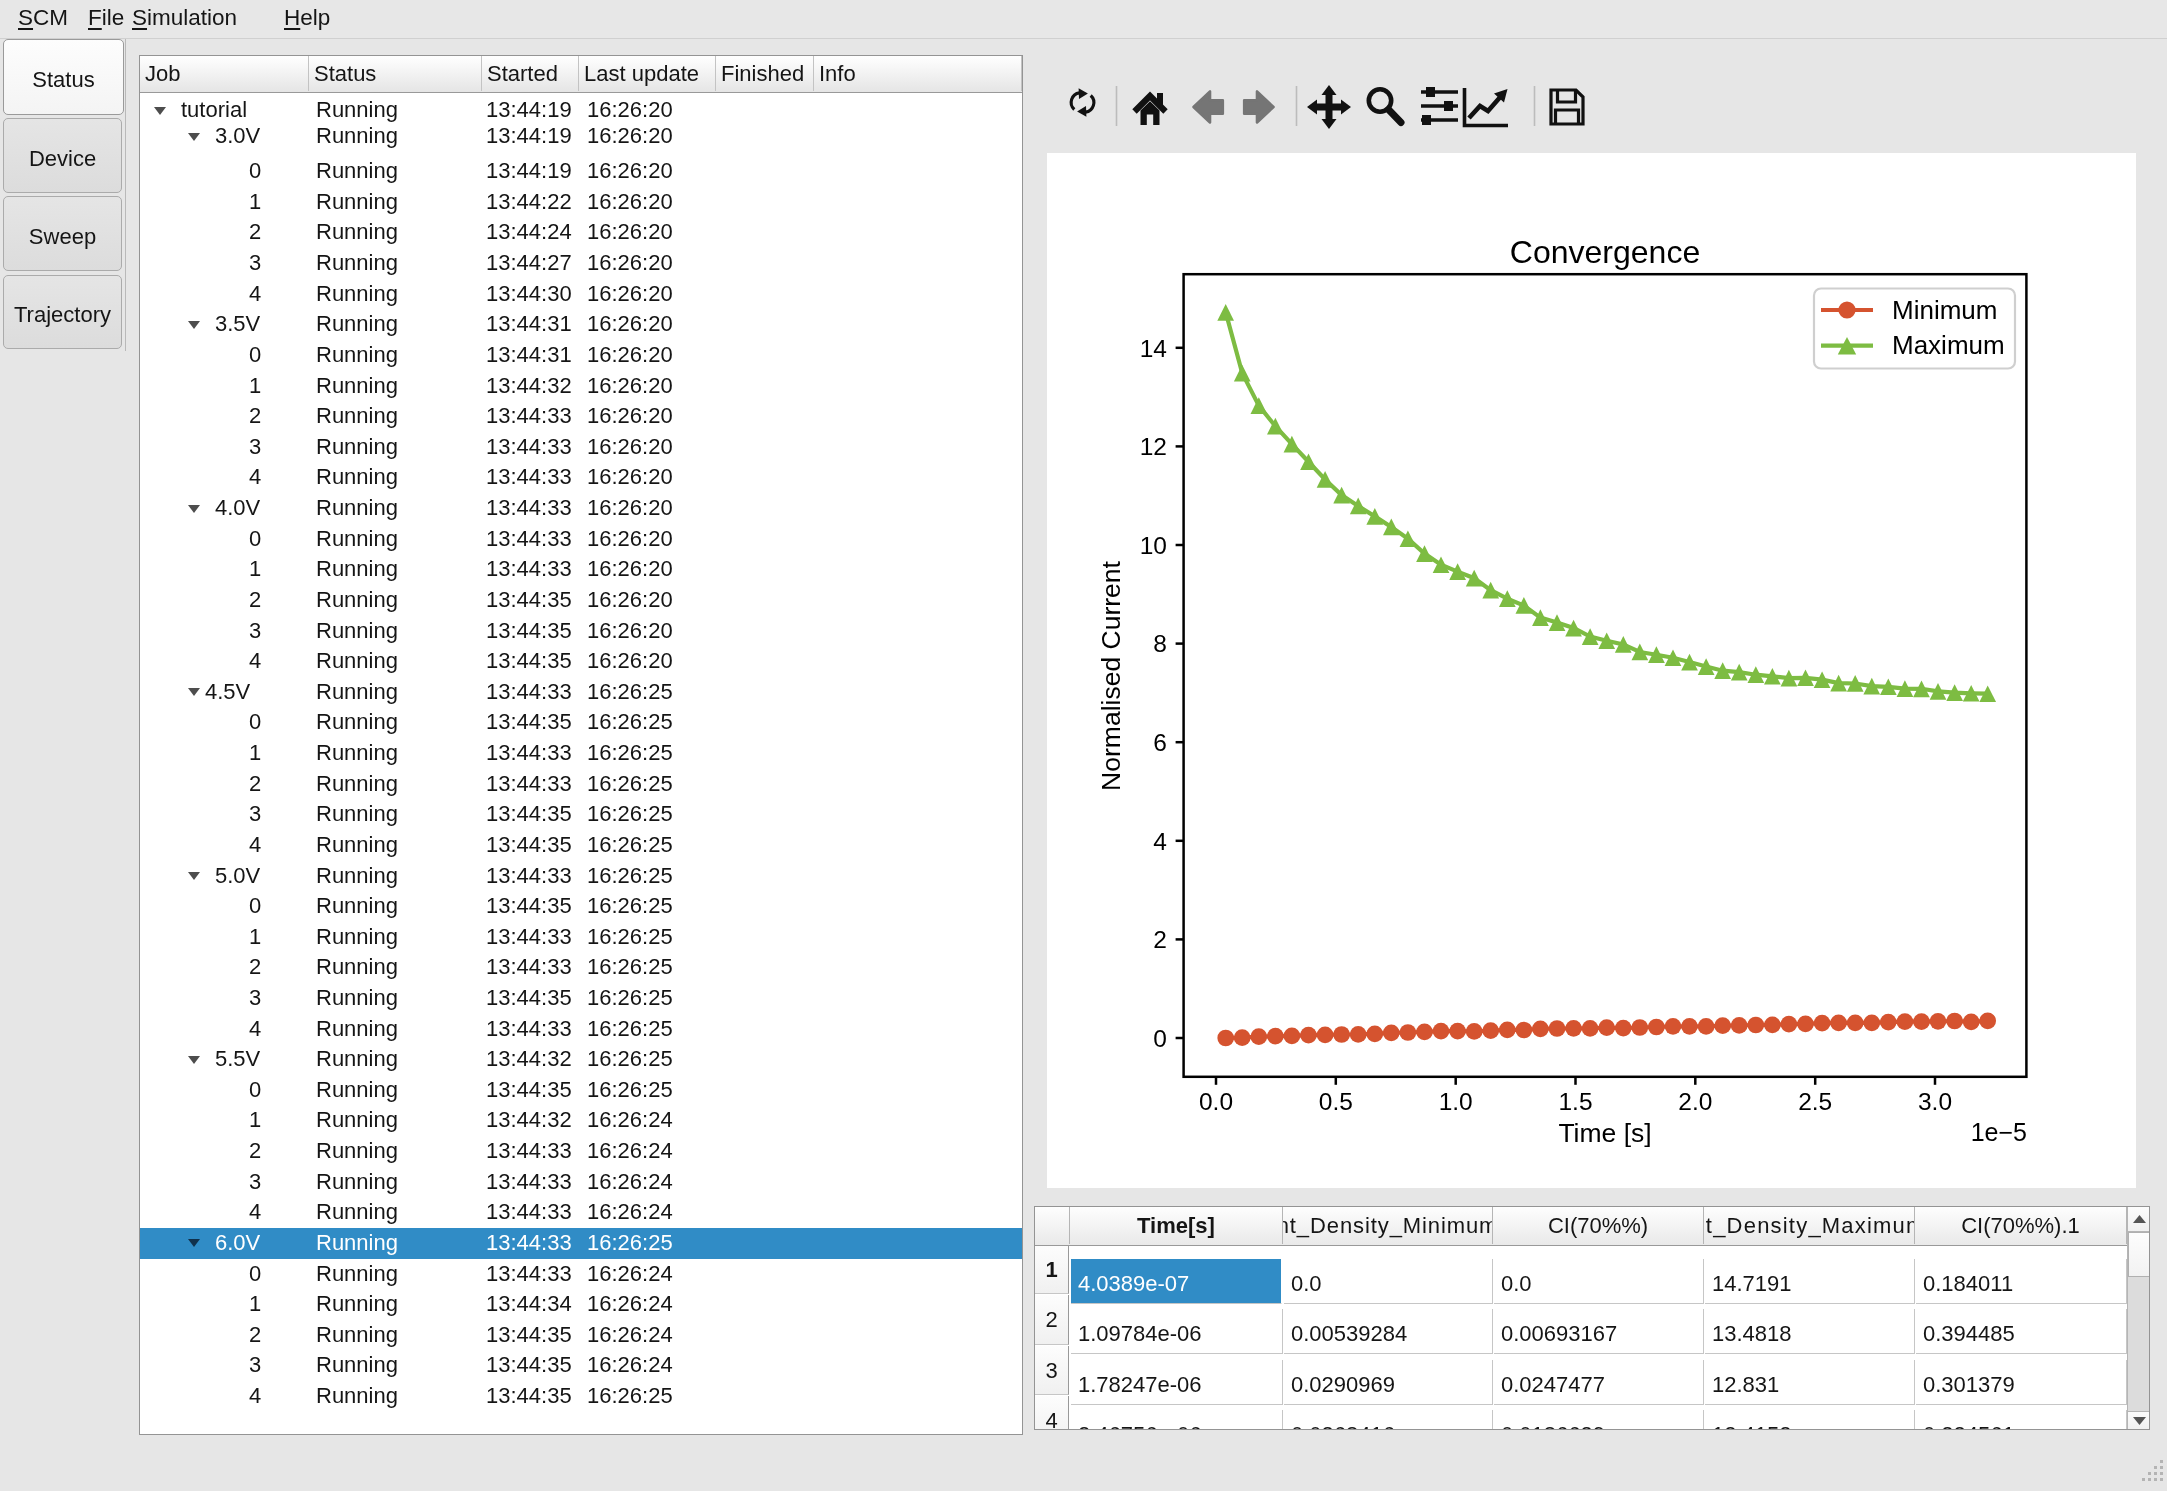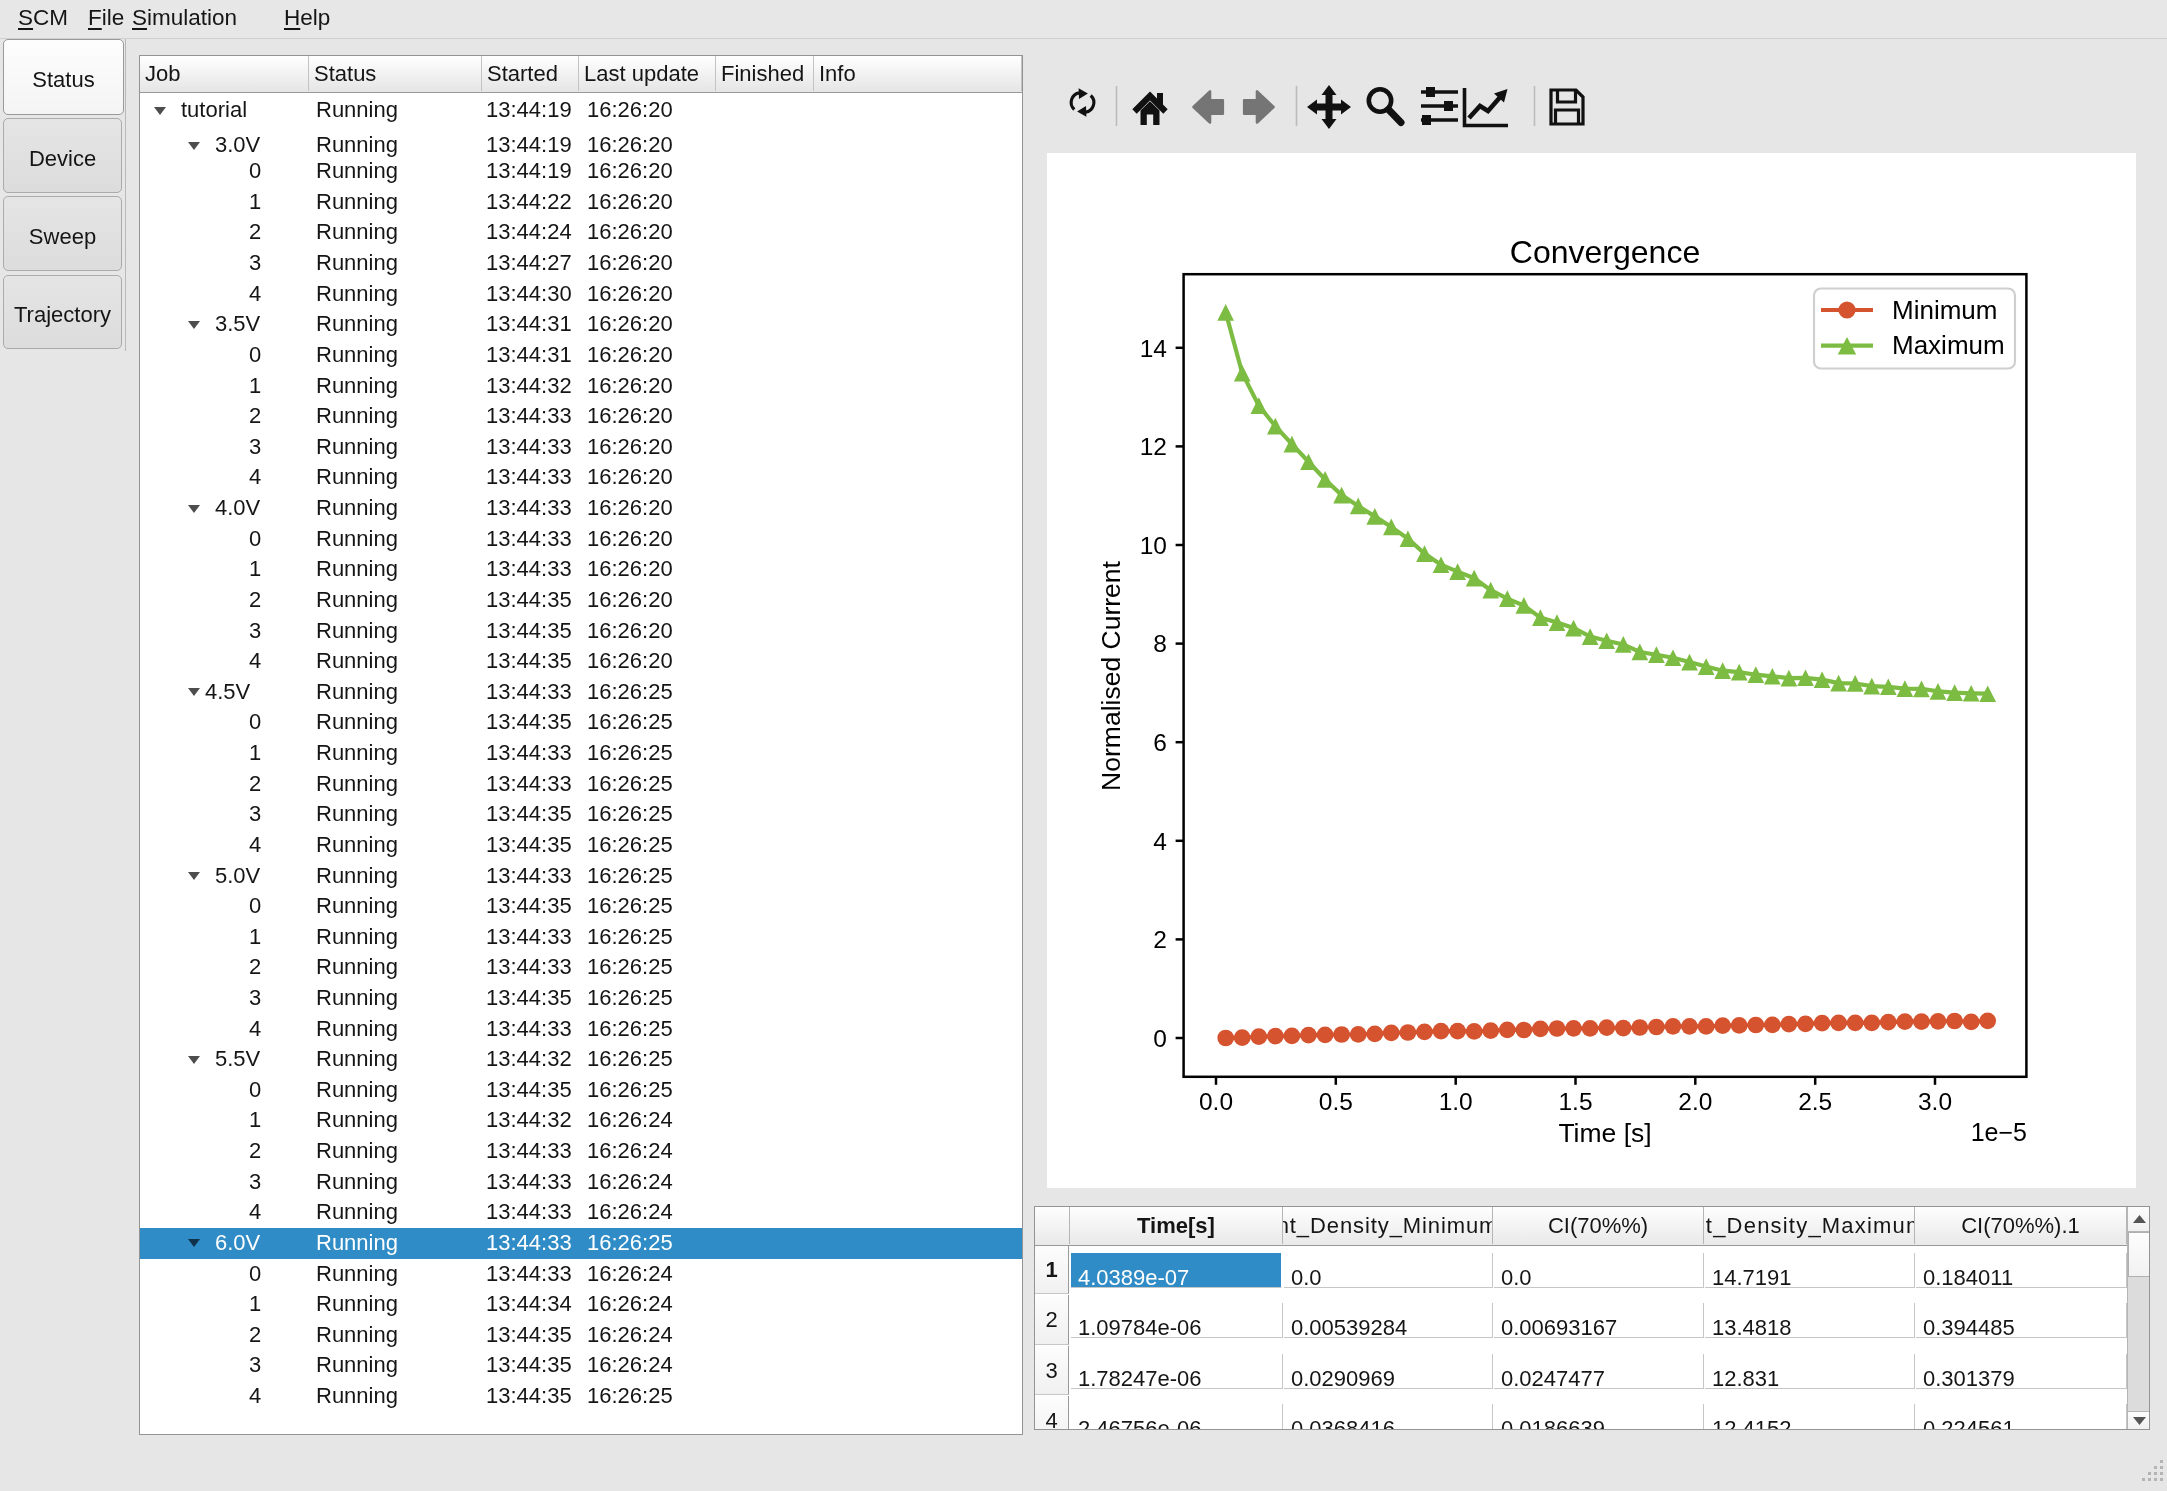--- a/index.html
+++ b/index.html
@@ -19,21 +19,21 @@
 .trow{position:absolute;left:0;width:882px;height:30.62px;line-height:30.62px}
 .trow span{position:absolute;white-space:nowrap}
 .trow.sel{background:#308cc6;color:#ffffff}
 .arr{position:absolute;top:11.5px;width:0;height:0;border-left:6.5px solid transparent;border-right:6.5px solid transparent;border-top:8px solid #4d4d4d}
 .trow.sel .arr{border-top-color:#10314c}
 
 .btab{left:1034px;top:1206px;width:1116px;height:224px;background:#fff;border:1px solid #949494;box-sizing:border-box;overflow:hidden;font-size:22px}
 .bthead{position:absolute;left:0;top:0;width:1114px;height:38px;background:linear-gradient(#fefefe,#e9e9e9);border-bottom:1px solid #999}
 .bthead div{position:absolute;top:0;height:37px;border-right:1px solid #b5b5b5;box-sizing:border-box;display:flex;align-items:center;justify-content:center;overflow:hidden;white-space:nowrap}
 .btr{position:absolute;left:0;width:1092px;height:50.4px}
-.btc{position:absolute;top:8px;height:35px;line-height:49.4px;border-right:1px solid #c6c6c6;border-bottom:1px solid #c6c6c6;padding-left:7px;box-sizing:border-box;background:#fff;white-space:nowrap;overflow:hidden}
+.btc{position:absolute;top:14px;height:45px;line-height:49.4px;border-right:1px solid #c6c6c6;border-bottom:1px solid #c6c6c6;padding-left:7px;box-sizing:border-box;background:#fff;white-space:nowrap;overflow:hidden}
 .bth{position:absolute;top:0;height:49.4px;line-height:49.4px;border-right:1px solid #999;border-bottom:1px solid #c6c6c6;box-sizing:border-box;background:linear-gradient(#fdfdfd,#f0f0f0);text-align:center}
 </style></head>
 <body>
 <div class="abs menubar">
 <span style="left:18px"><u>S</u>CM</span>
 <span style="left:88px"><u>F</u>ile</span>
 <span style="left:132px"><u>S</u>imulation</span>
 <span style="left:284px"><u>H</u>elp</span>
 </div>
 <div class="abs" style="left:125px;top:39px;width:1px;height:312px;background:#b9b9b9"></div>
@@ -51,21 +51,21 @@
   </div>
 <div class="abs tree">
 <div class="trows">
 <div class="trow" style="top:0.00px">
         <i class="arr" style="left:14px"></i>
         <span style="left:41px">tutorial</span>
         <span style="left:176px">Running</span>
         <span style="left:346px">13:44:19</span>
         <span style="left:447px">16:26:20</span>
       </div>
-<div class="trow" style="top:35px">
+<div class="trow" style="top:26px">
         <i class="arr" style="left:48px"></i>
         <span style="left:75px">3.0V</span>
         <span style="left:176px">Running</span>
         <span style="left:346px">13:44:19</span>
         <span style="left:447px">16:26:20</span>
       </div>
 <div class="trow" style="top:61.24px">
         <span style="left:109px">0</span>
         <span style="left:176px">Running</span>
         <span style="left:346px">13:44:19</span>

